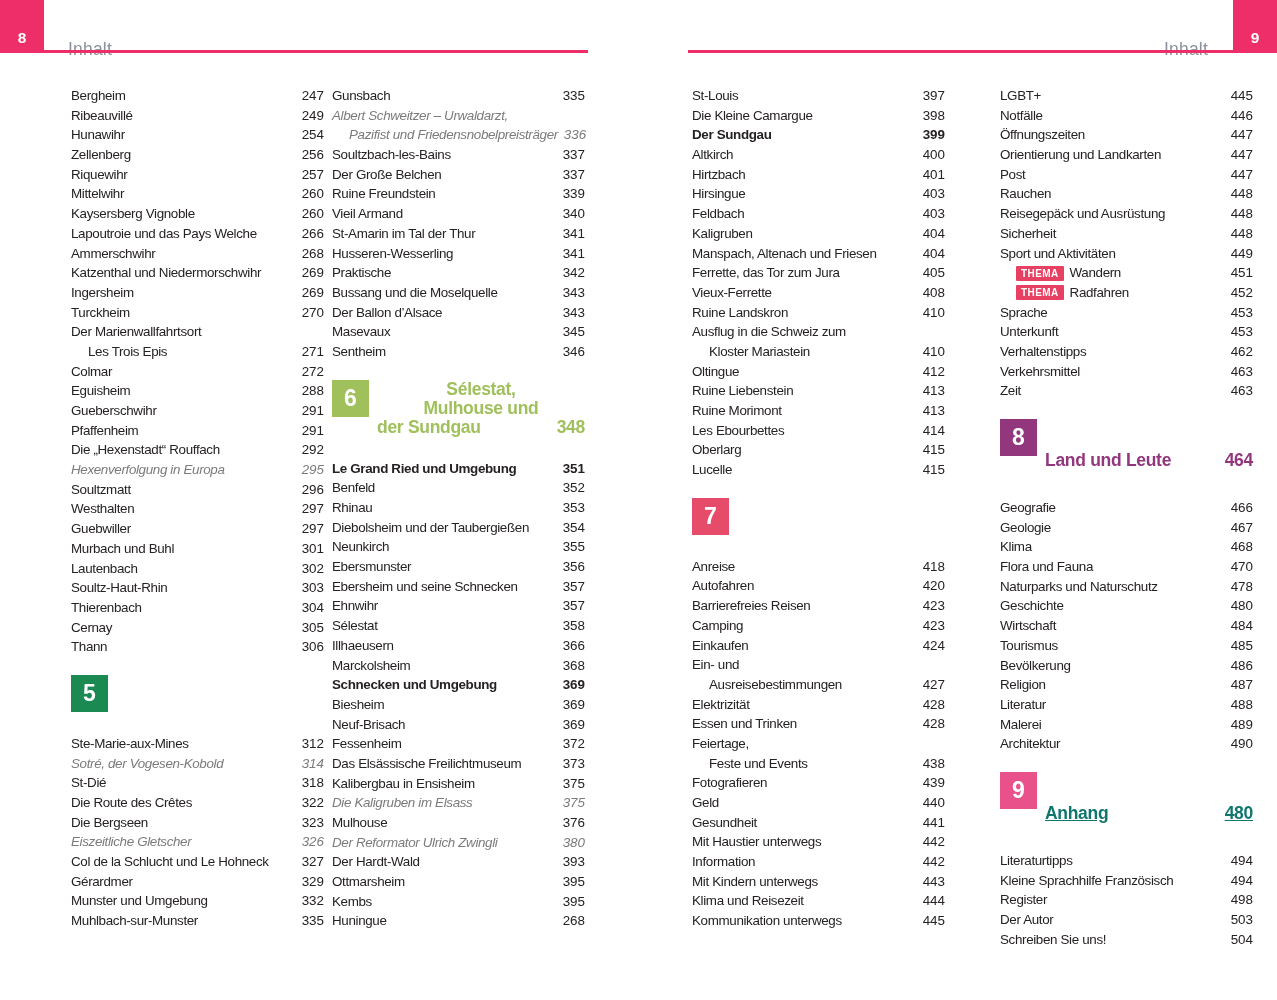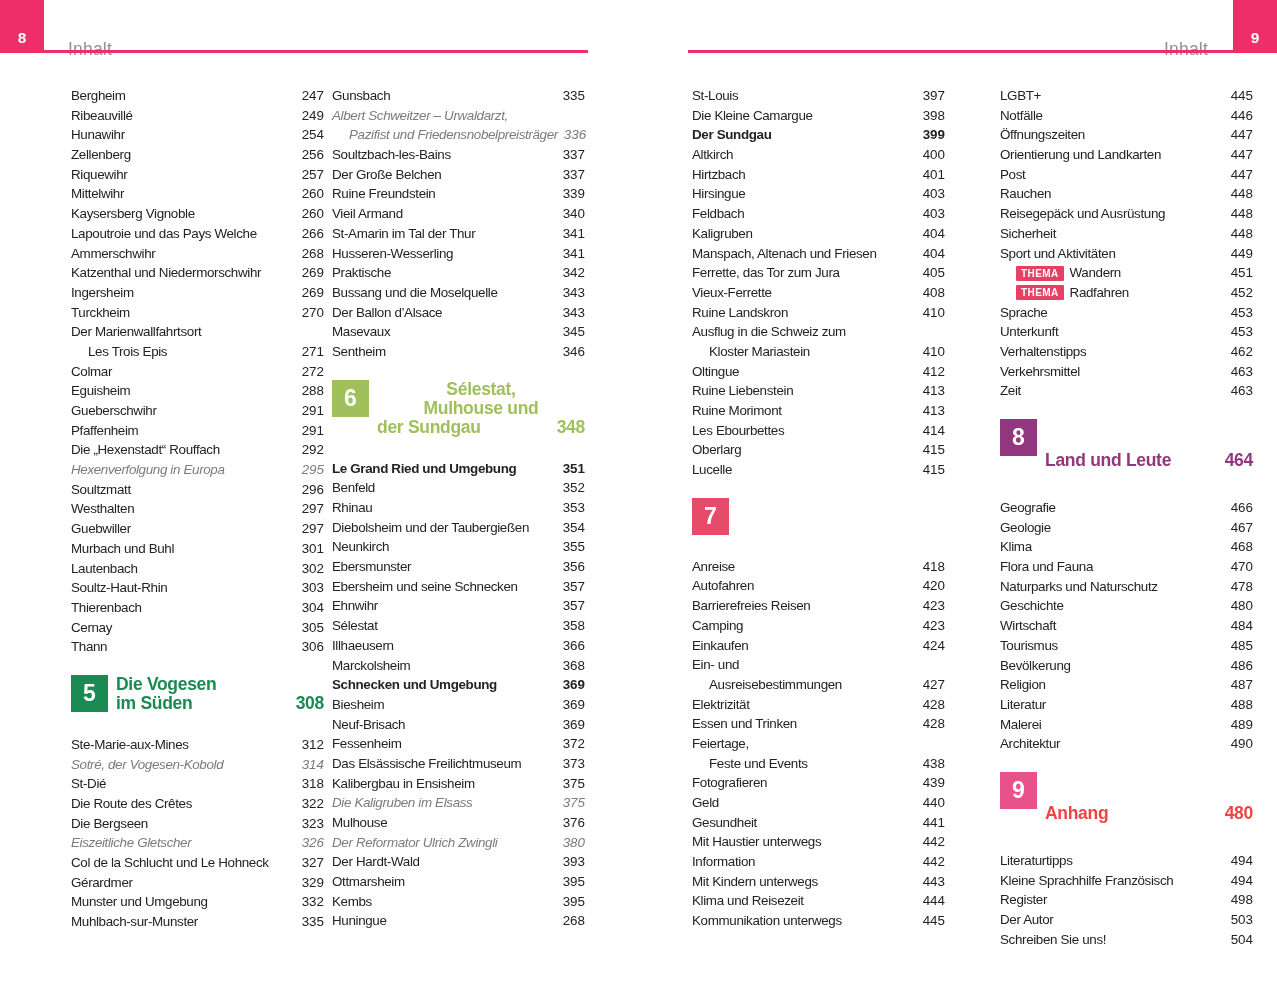--- a/index.html
+++ b/index.html
@@ -181,27 +181,20 @@
         <span class="pg">305</span>
       </div>
       <div class="row">
         <span class="lbl">Thann</span>
         <span class="pg">306</span>
       </div>
       <div class="chap">
         <div class="chapbox" style="background: rgb(27, 138, 82);">
           <span>5</span>
         </div>
-        <div class="chaptitle" style="color: rgb(27, 138, 82);">
-          <div class="chapline"><span>Die Vogesen</span></div>
-          <div class="chapline lastline">
-            <span>im Süden</span>
-            <span class="chappg">308</span>
-          </div>
-        </div>
       </div>
       <div class="row">
         <span class="lbl">Ste-Marie-aux-Mines</span>
         <span class="pg">312</span>
       </div>
       <div class="row ital">
         <span class="lbl">Sotré, der Vogesen-Kobold</span>
         <span class="pg">314</span>
       </div>
       <div class="row">
@@ -698,21 +691,21 @@
         <span class="pg">489</span>
       </div>
       <div class="row">
         <span class="lbl">Architektur</span>
         <span class="pg">490</span>
       </div>
       <div class="chap single">
         <div class="chapbox" style="background: rgb(233, 81, 139);">
           <span>9</span>
         </div>
-        <div class="chaptitle" style="color: #ef4444;">
+        <div class="chaptitle" style="color: #0f766e; text-decoration: underline;">
           <div class="chapline lastline">
             <span>Anhang</span>
             <span class="chappg">480</span>
           </div>
         </div>
       </div>
       <div class="row">
         <span class="lbl">Literaturtipps</span>
         <span class="pg">494</span>
       </div>

